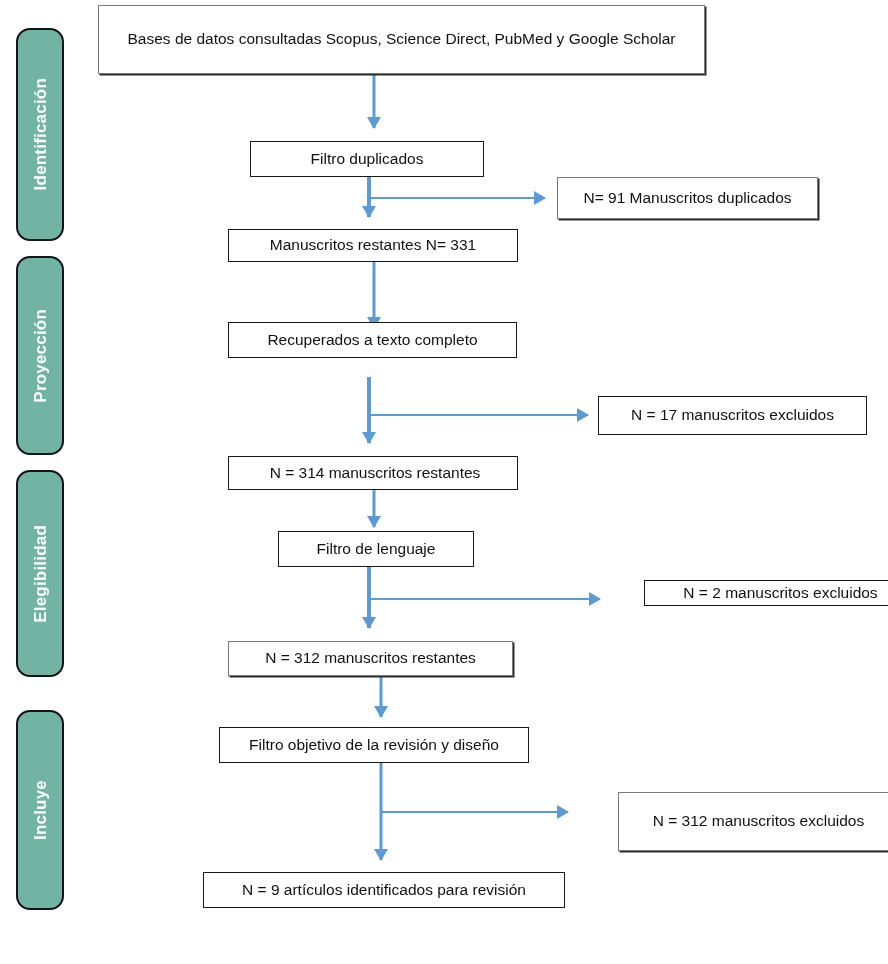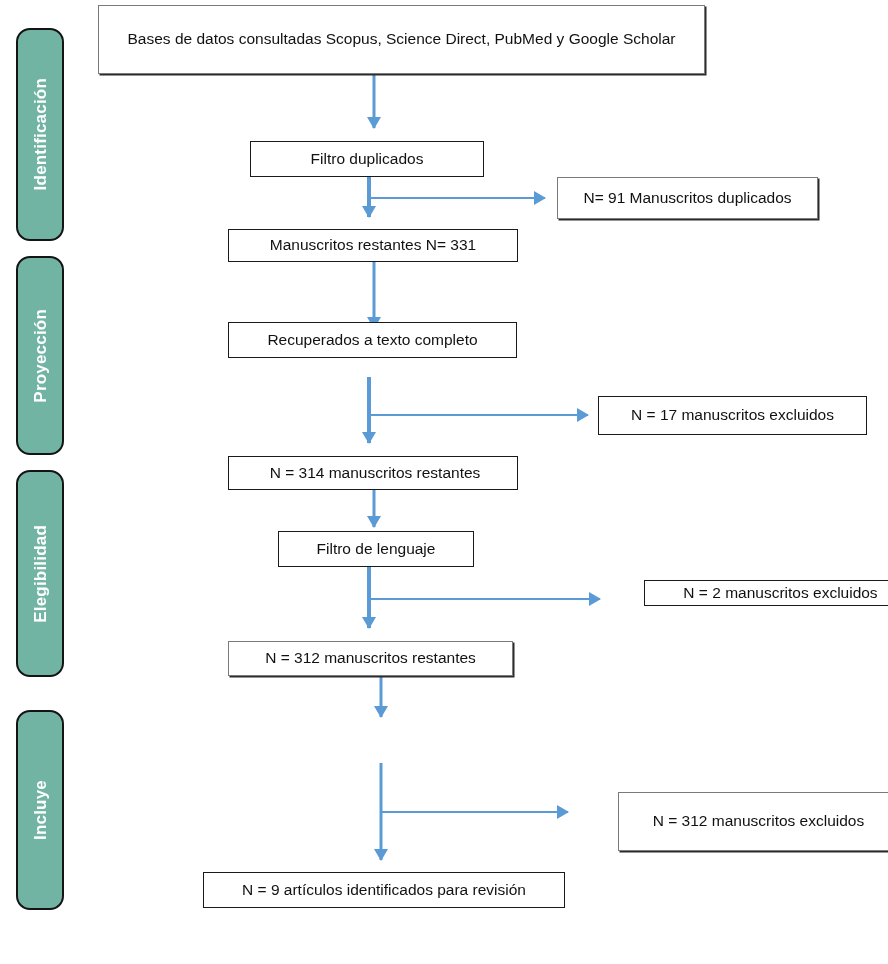--- a/index.html
+++ b/index.html
@@ -187,20 +187,23 @@
   </div>
 
   <div class="flow-box" style="left:644px; top:580px; width:273px; height:26px;">
     <span class="box-text">N = 2 manuscritos excluidos</span>
   </div>
 
   <div class="flow-box shadowed" style="left:228px; top:641px; width:285px; height:35px;">
     <span class="box-text">N = 312 manuscritos restantes</span>
   </div>
 
+  <div class="flow-box" style="left:219px; top:727px; width:310px; height:36px;">
+    <span class="box-text">Filtro objetivo de la revisión y diseño</span>
+  </div>
 
   <div class="flow-box shadowed" style="left:576px; top:792px; width:281px; height:59px;margin-left:42px;">
     <span class="box-text">N = 312 manuscritos excluidos</span>
   </div>
 
   <div class="flow-box" style="left:203px; top:872px; width:362px; height:36px;">
     <span class="box-text">N = 9 artículos identificados para revisión</span>
   </div>
 
 </div>

